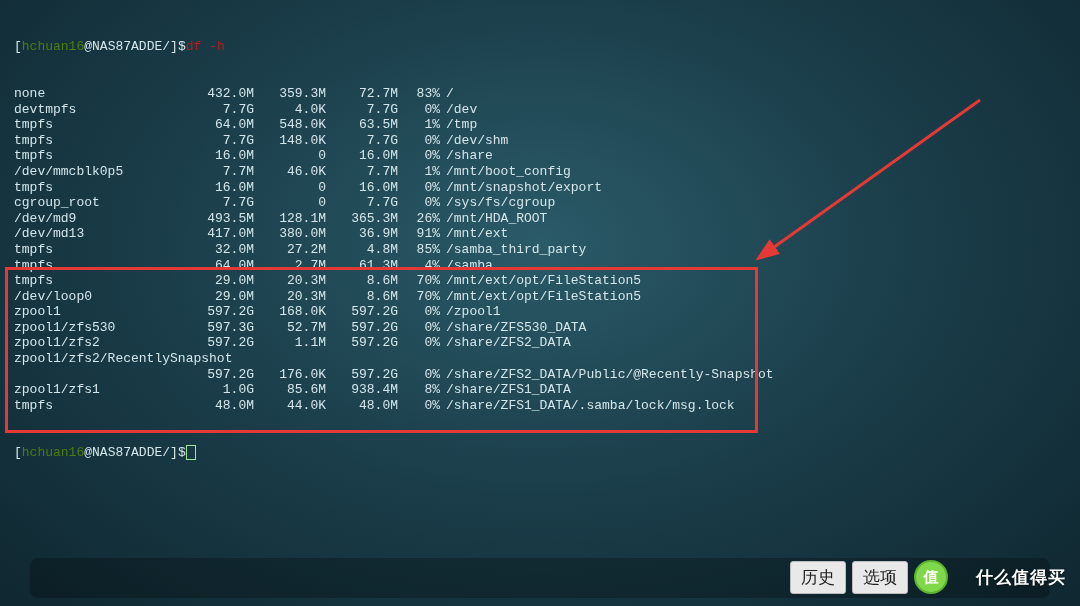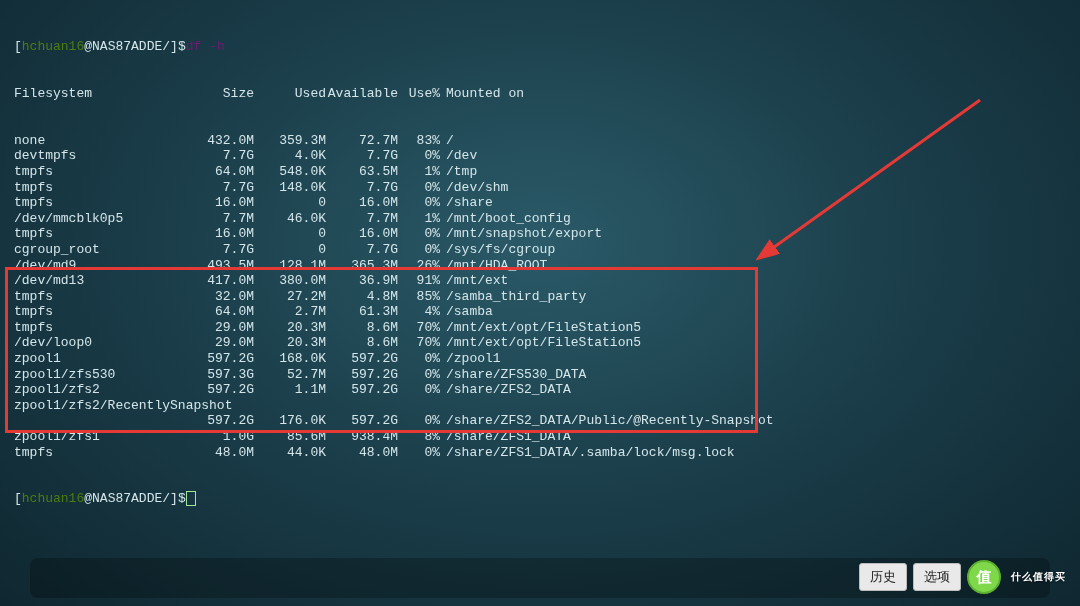--- a/index.html
+++ b/index.html
@@ -7,41 +7,40 @@
     font-family:"Courier New",monospace;font-size:13px;color:#d4e6ea;}
   .term{position:absolute;left:14px;top:8px;right:14px;line-height:15.6px;white-space:pre;}
   .row{display:flex;}
   .fs{width:180px;overflow:hidden;}
   .sz{width:60px;text-align:right;}
   .us{width:72px;text-align:right;}
   .av{width:72px;text-align:right;}
   .up{width:42px;text-align:right;}
   .mn{padding-left:6px;}
   .prompt-user{color:#4d7c0f;}
-  .cmd{color:#701a75;}
+  .cmd{color:#b91c1c;}
   .cursor{display:inline-block;width:8px;height:13px;border:1px solid #9ee6a0;background:transparent;vertical-align:middle;}
   .highlight-box{position:absolute;left:5px;top:267px;width:747px;height:160px;border:3px solid #e53935;pointer-events:none;}
   .arrow{position:absolute;pointer-events:none;}
   .bottom-bar{position:absolute;left:30px;right:30px;bottom:8px;height:40px;
     background:rgba(0,0,0,0.25);border-radius:8px;}
   .btns{position:absolute;right:14px;bottom:12px;display:flex;gap:6px;align-items:center;}
-  .btn{background:#e9e9e9;color:#222;font-family:sans-serif;font-size:13px;
+  .btn{background:#e9e9e9;color:#222;font-family:sans-serif;font-size:17px;
     padding:4px 10px;border-radius:3px;border:1px solid #bcbcbc;cursor:pointer;}
   .logo-badge{width:30px;height:30px;border-radius:50%;background:#7fd84a;
     display:flex;align-items:center;justify-content:center;color:#fff;
     font-family:sans-serif;font-weight:700;font-size:15px;border:2px solid #5cb130;}
-  .logo-text{font-family:sans-serif;color:#fff;font-size:10px;font-weight:600;
-    text-shadow:0 1px 2px rgba(0,0,0,.5);letter-spacing:1px;margin-left:4px;}
+  .logo-text{font-family:sans-serif;color:#fff;font-size:17px;font-weight:600;
+    text-shadow:0 1px 2px rgba(0,0,0,.5);letter-spacing:1px;margin-left:22px;}
 </style>
 </head>
 <body>
 
 <div class="term">
   <div class="row">[<span class="prompt-user">hchuan16</span>@<span>NAS87ADDE</span> <span>/</span>]<span>$</span> <span class="cmd">df -h</span></div>
-  <div class="row"><span class="fs">Filesystem</span><span class="sz">Size</span><span class="us">Used</span><span class="av">Available</span><span class="up">Use%</span><span class="mn">Mounted on</span></div>
   <div id="rows"><div class="row"><span class="fs">none</span><span class="sz">432.0M</span><span class="us">359.3M</span><span class="av">72.7M</span><span class="up">83%</span><span class="mn">/</span></div><div class="row"><span class="fs">devtmpfs</span><span class="sz">7.7G</span><span class="us">4.0K</span><span class="av">7.7G</span><span class="up">0%</span><span class="mn">/dev</span></div><div class="row"><span class="fs">tmpfs</span><span class="sz">64.0M</span><span class="us">548.0K</span><span class="av">63.5M</span><span class="up">1%</span><span class="mn">/tmp</span></div><div class="row"><span class="fs">tmpfs</span><span class="sz">7.7G</span><span class="us">148.0K</span><span class="av">7.7G</span><span class="up">0%</span><span class="mn">/dev/shm</span></div><div class="row"><span class="fs">tmpfs</span><span class="sz">16.0M</span><span class="us">0</span><span class="av">16.0M</span><span class="up">0%</span><span class="mn">/share</span></div><div class="row"><span class="fs">/dev/mmcblk0p5</span><span class="sz">7.7M</span><span class="us">46.0K</span><span class="av">7.7M</span><span class="up">1%</span><span class="mn">/mnt/boot_config</span></div><div class="row"><span class="fs">tmpfs</span><span class="sz">16.0M</span><span class="us">0</span><span class="av">16.0M</span><span class="up">0%</span><span class="mn">/mnt/snapshot/export</span></div><div class="row"><span class="fs">cgroup_root</span><span class="sz">7.7G</span><span class="us">0</span><span class="av">7.7G</span><span class="up">0%</span><span class="mn">/sys/fs/cgroup</span></div><div class="row"><span class="fs">/dev/md9</span><span class="sz">493.5M</span><span class="us">128.1M</span><span class="av">365.3M</span><span class="up">26%</span><span class="mn">/mnt/HDA_ROOT</span></div><div class="row"><span class="fs">/dev/md13</span><span class="sz">417.0M</span><span class="us">380.0M</span><span class="av">36.9M</span><span class="up">91%</span><span class="mn">/mnt/ext</span></div><div class="row"><span class="fs">tmpfs</span><span class="sz">32.0M</span><span class="us">27.2M</span><span class="av">4.8M</span><span class="up">85%</span><span class="mn">/samba_third_party</span></div><div class="row"><span class="fs">tmpfs</span><span class="sz">64.0M</span><span class="us">2.7M</span><span class="av">61.3M</span><span class="up">4%</span><span class="mn">/samba</span></div><div class="row"><span class="fs">tmpfs</span><span class="sz">29.0M</span><span class="us">20.3M</span><span class="av">8.6M</span><span class="up">70%</span><span class="mn">/mnt/ext/opt/FileStation5</span></div><div class="row"><span class="fs">/dev/loop0</span><span class="sz">29.0M</span><span class="us">20.3M</span><span class="av">8.6M</span><span class="up">70%</span><span class="mn">/mnt/ext/opt/FileStation5</span></div><div class="row"><span class="fs">zpool1</span><span class="sz">597.2G</span><span class="us">168.0K</span><span class="av">597.2G</span><span class="up">0%</span><span class="mn">/zpool1</span></div><div class="row"><span class="fs">zpool1/zfs530</span><span class="sz">597.3G</span><span class="us">52.7M</span><span class="av">597.2G</span><span class="up">0%</span><span class="mn">/share/ZFS530_DATA</span></div><div class="row"><span class="fs">zpool1/zfs2</span><span class="sz">597.2G</span><span class="us">1.1M</span><span class="av">597.2G</span><span class="up">0%</span><span class="mn">/share/ZFS2_DATA</span></div><div class="row"><span class="fs" style="width:auto">zpool1/zfs2/RecentlySnapshot</span></div><div class="row"><span class="fs"></span><span class="sz">597.2G</span><span class="us">176.0K</span><span class="av">597.2G</span><span class="up">0%</span><span class="mn">/share/ZFS2_DATA/Public/@Recently-Snapshot</span></div><div class="row"><span class="fs">zpool1/zfs1</span><span class="sz">1.0G</span><span class="us">85.6M</span><span class="av">938.4M</span><span class="up">8%</span><span class="mn">/share/ZFS1_DATA</span></div><div class="row"><span class="fs">tmpfs</span><span class="sz">48.0M</span><span class="us">44.0K</span><span class="av">48.0M</span><span class="up">0%</span><span class="mn">/share/ZFS1_DATA/.samba/lock/msg.lock</span></div></div>
   <div class="row">[<span class="prompt-user">hchuan16</span>@<span>NAS87ADDE</span> <span>/</span>]<span>$</span> <span class="cursor"></span></div>
 </div>
 
 <div class="highlight-box"></div>
 
 <svg class="arrow" style="left:750px;top:90px;" width="250" height="180">
   <defs>
       <marker id="ah" markerWidth="10" markerHeight="10" refX="2" refY="3" orient="auto">
     <path d="M0,0 L0,6 L8,3 z" fill="#e53935"></path>

